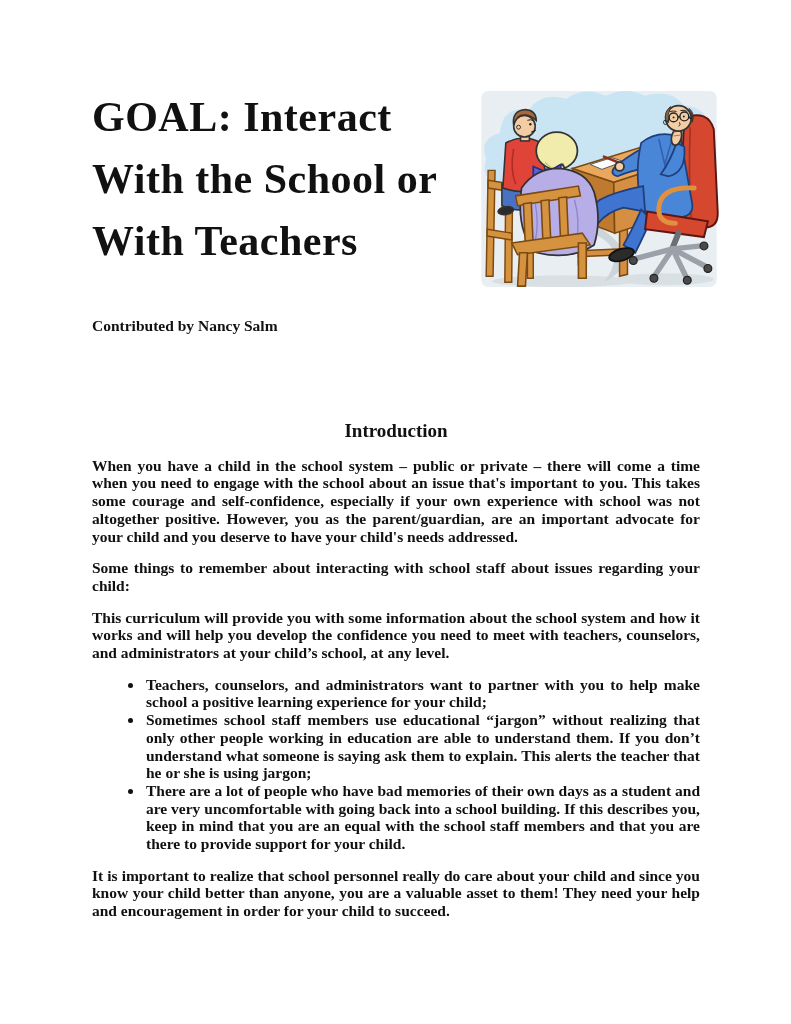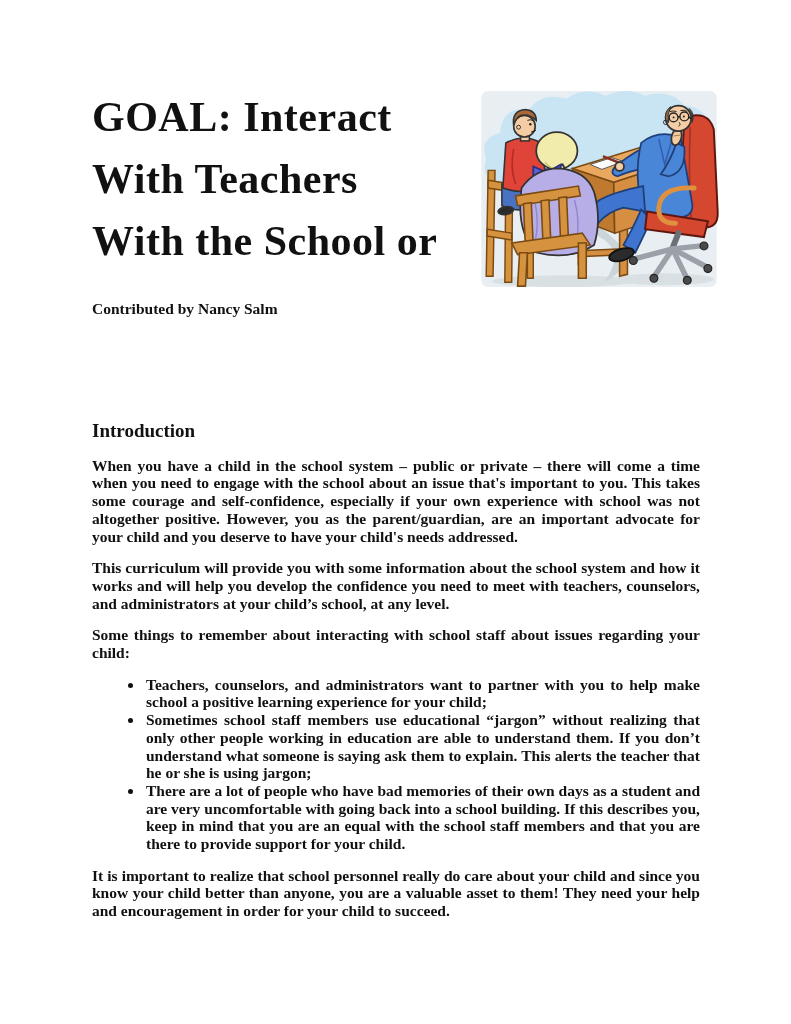--- a/index.html
+++ b/index.html
@@ -26,58 +26,58 @@
     position: absolute;
     left: 475px;
     top: 86px;
     width: 248px;
     height: 206px;
   }
   .illustration svg { width: 100%; height: 100%; display: block; }
   .contributor {
     position: absolute;
     left: 92px;
-    top: 300px;
+    top: 317px;
     font-size: 15.5px;
     font-weight: bold;
     line-height: 18.5px;
   }
   .content {
     position: absolute;
     left: 92px;
     top: 422px;
     width: 608px;
     font-size: 15.5px;
     line-height: 17.7px;
     text-align: justify;
   }
   .content h2 {
     font-size: 19px;
     font-weight: bold;
     margin: 0 0 17px 0;
-    text-align: left;
+    text-align: center;
   }
   .content p { margin: 0 0 14px 0; font-weight: bold; }
   .content ul {
     margin: 0 0 14px 0;
     padding-left: 52px;
     list-style: disc;
   }
   .content li { text-align: justify; padding-left: 2px; font-weight: bold; }
   .content p.closing { margin-bottom: 16px; }
 </style>
 </head>
 <body>
 
 <div class="page">
 
   <div class="doc-title">
     <div>GOAL: Interact</div>
+    <div>With the School or</div>
     <div>With Teachers</div>
-    <div>With the School or</div>
   </div>
 
   <div class="illustration">
     <svg viewBox="0 0 250 210" xmlns="http://www.w3.org/2000/svg">
 
       <rect x="5" y="5" width="240" height="200" rx="7" fill="#e8eef2"></rect>
 
       <path d="M22,102 Q4,94 10,74 Q2,54 24,48 Q26,20 54,24 Q66,6 92,13 Q110,0 132,10 Q152,0 172,10 Q198,2 212,20 Q238,22 238,48 Q248,66 236,82 Q240,100 218,104 Q120,114 22,102 Z" fill="#c9e5f4"></path>
 
       <ellipse cx="88" cy="199" rx="72" ry="6" fill="#d9e0e4"></ellipse>
@@ -191,22 +191,22 @@
     </svg>
   </div>
 
   <div class="contributor">
     <div>Contributed by Nancy Salm</div>
   </div>
 
   <div class="content">
     <h2>Introduction</h2>
     <p>When you have a child in the school system – public or private – there will come a time when you need to engage with the school about an issue that's important to you.  This takes some courage and self-confidence, especially if your own experience with school was not altogether positive.  However, you as the parent/guardian, are an important advocate for your child and you deserve to have your child's needs addressed.</p>
+    <p>Some things to remember about interacting with school staff about issues regarding your child:</p>
     <p>This curriculum will provide you with some information about the school system and how it works and will help you develop the confidence you need to meet with teachers, counselors, and administrators at your child’s school, at any level.</p>
-    <p>Some things to remember about interacting with school staff about issues regarding your child:</p>
     <ul>
       <li>Teachers, counselors, and administrators want to partner with you to help make school a positive learning experience for your child;</li>
       <li>Sometimes school staff members use educational “jargon” without realizing that only other people working in education are able to understand them. If you don’t understand what someone is saying ask them to explain. This alerts the teacher that he or she is using jargon;</li>
       <li>There are a lot of people who have bad memories of their own days as a student and are very uncomfortable with going back into a school building. If this describes you, keep in mind that you are an equal with the school staff members and that you are there to provide support for your child.</li>
     </ul>
     <p class="closing">It is important to realize that school personnel really do care about your child and since you know your child better than anyone, you are a valuable asset to them! They need your help and encouragement in order for your child to succeed.</p>
   </div>
 
 </div>
 

